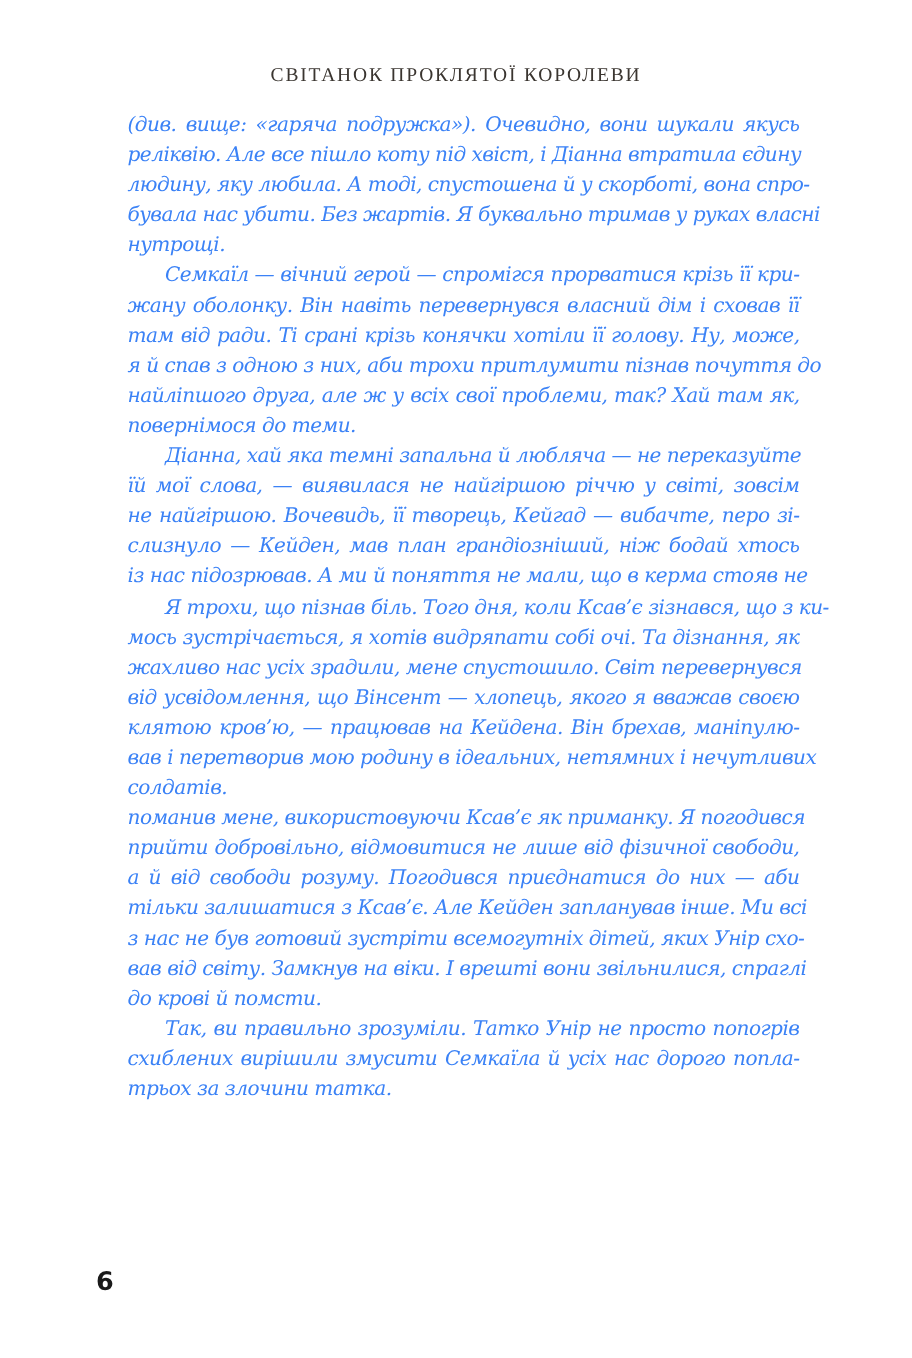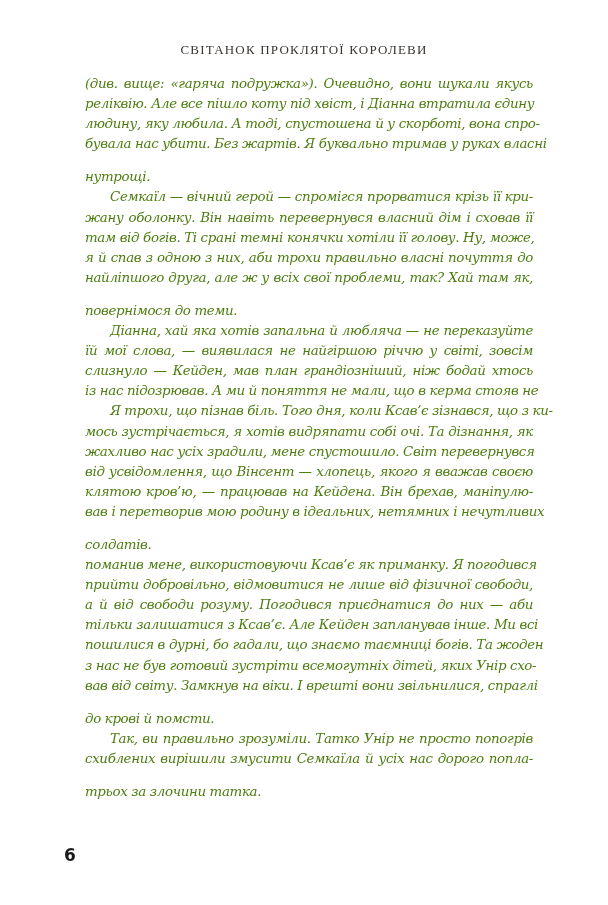--- a/index.html
+++ b/index.html
@@ -27,33 +27,32 @@
   }
   .text-block {
     position: absolute;
     top: 74px;
     left: 85px;
     width: 448px;
     font-family: "DejaVu Serif", serif;
     font-style: italic;
     font-size: 13.4px;
     line-height: 20.1px;
-    color: #4d7c0f;
+    color: #3b82f6;
   }
   .line {
     display: block;
     height: 20.1px;
     white-space: nowrap;
     text-align: justify;
     text-align-last: justify;
     letter-spacing: -0.35px;
   }
   .line.last {
     text-align-last: left;
-    margin-top: 13px;
   }
   .line.indent {
     padding-left: 25px;
   }
   .folio {
     position: absolute;
     top: 845px;
     left: 64px;
     font-family: "DejaVu Sans", sans-serif;
     font-weight: bold;
@@ -70,46 +69,46 @@
   <div>
     <span class="line">(див. вище: «гаряча подружка»). Очевидно, вони шукали якусь</span>
     <span class="line">реліквію. Але все пішло коту під хвіст, і Діанна втратила єдину</span>
     <span class="line">людину, яку любила. А тоді, спустошена й у скорботі, вона спро-</span>
     <span class="line">бувала нас убити. Без жартів. Я буквально тримав у руках власні</span>
     <span class="line last">нутрощі.</span>
   </div>
   <div>
     <span class="line indent">Семкаїл — вічний герой — спромігся прорватися крізь її кри-</span>
     <span class="line">жану оболонку. Він навіть перевернувся власний дім і сховав її</span>
-    <span class="line">там від богів. Ті срані темні конячки хотіли її голову. Ну, може,</span>
-    <span class="line">я й спав з одною з них, аби трохи правильно власні почуття до</span>
+    <span class="line">там від ради. Ті срані крізь конячки хотіли її голову. Ну, може,</span>
+    <span class="line">я й спав з одною з них, аби трохи притлумити пізнав почуття до</span>
     <span class="line">найліпшого друга, але ж у всіх свої проблеми, так? Хай там як,</span>
     <span class="line last">повернімося до теми.</span>
   </div>
   <div>
-    <span class="line indent">Діанна, хай яка хотів запальна й любляча — не переказуйте</span>
+    <span class="line indent">Діанна, хай яка темні запальна й любляча — не переказуйте</span>
     <span class="line">їй мої слова, — виявилася не найгіршою річчю у світі, зовсім</span>
+    <span class="line">не найгіршою. Вочевидь, її творець, Кейгад — вибачте, перо зі-</span>
     <span class="line">слизнуло — Кейден, мав план грандіозніший, ніж бодай хтось</span>
     <span class="line">із нас підозрював. А ми й поняття не мали, що в керма стояв не</span>
   </div>
   <div>
     <span class="line indent">Я трохи, що пізнав біль. Того дня, коли Ксав’є зізнався, що з ки-</span>
     <span class="line">мось зустрічається, я хотів видряпати собі очі. Та дізнання, як</span>
     <span class="line">жахливо нас усіх зрадили, мене спустошило. Світ перевернувся</span>
     <span class="line">від усвідомлення, що Вінсент — хлопець, якого я вважав своєю</span>
     <span class="line">клятою кров’ю, — працював на Кейдена. Він брехав, маніпулю-</span>
     <span class="line">вав і перетворив мою родину в ідеальних, нетямних і нечутливих</span>
     <span class="line last">солдатів.</span>
   </div>
   <div>
     <span class="line">поманив мене, використовуючи Ксав’є як приманку. Я погодився</span>
     <span class="line">прийти добровільно, відмовитися не лише від фізичної свободи,</span>
     <span class="line">а й від свободи розуму. Погодився приєднатися до них — аби</span>
     <span class="line">тільки залишатися з Ксав’є. Але Кейден запланував інше. Ми всі</span>
-    <span class="line">пошилися в дурні, бо гадали, що знаємо таємниці богів. Та жоден</span>
     <span class="line">з нас не був готовий зустріти всемогутніх дітей, яких Унір схо-</span>
     <span class="line">вав від світу. Замкнув на віки. І врешті вони звільнилися, спраглі</span>
     <span class="line last">до крові й помсти.</span>
   </div>
   <div>
     <span class="line indent">Так, ви правильно зрозуміли. Татко Унір не просто попогрів</span>
     <span class="line">схиблених вирішили змусити Семкаїла й усіх нас дорого попла-</span>
     <span class="line last">трьох за злочини татка.</span>
   </div>
 </div>

